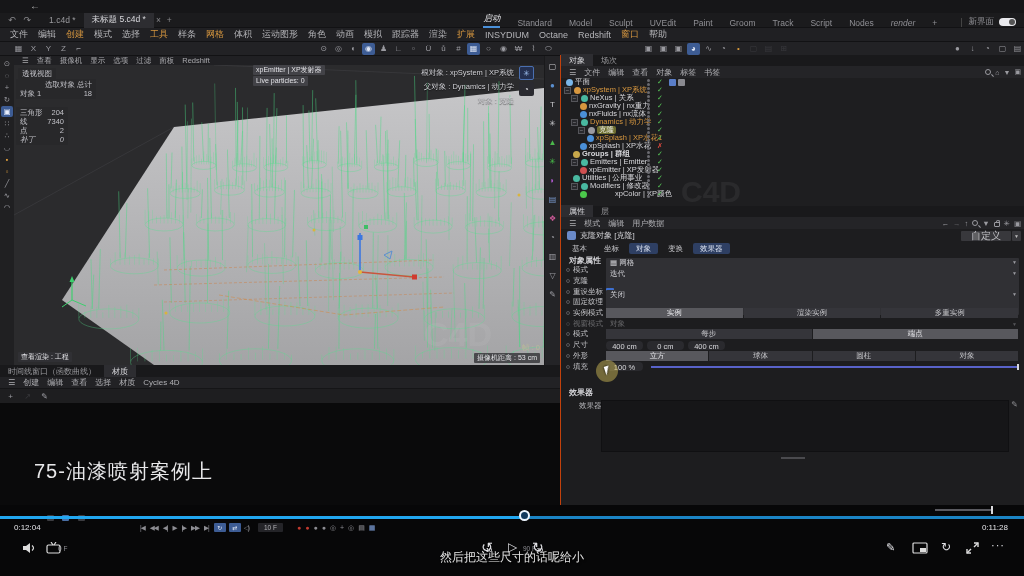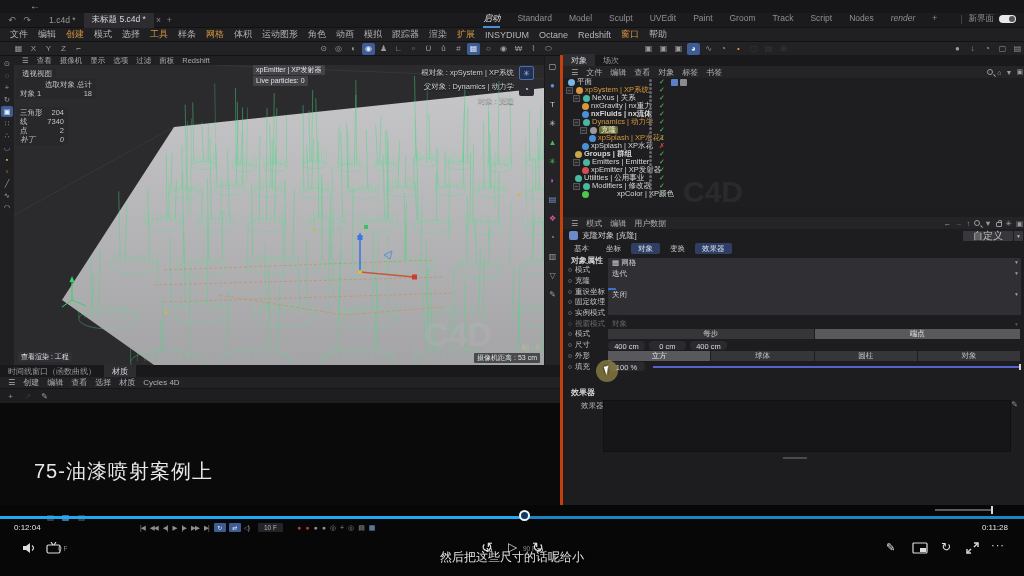--- a/index.html
+++ b/index.html
@@ -9,21 +9,21 @@
   .row{display:flex;align-items:center;}
   
   #titlebar{left:0;top:0;width:1024px;height:13px;background:#161618;}
   #back-arrow{position:absolute;left:30px;top:0px;font-size:10px;color:#bbb;}
   #tabrow{left:0;top:13px;width:1024px;height:15px;background:#1b1b1d;border-bottom:1px solid #121214;display:flex;align-items:center;font-size:8.5px;}
   .hist-ico{color:#8a8a8e;margin-left:8px;font-size:9px;}
   .doc-tab{padding:1px 8px;color:#9a9a9e;height:15px;display:flex;align-items:center;}
   .doc-tab.active{background:#2d2d31;color:#d8d8dc;}
   .tab-x{color:#8a8a8e;margin-left:2px;}
   .tab-add{color:#8a8a8e;margin-left:6px;}
-  #ws-tabs{display:flex;margin-left:auto;align-items:flex-start;}
+  #ws-tabs{display:flex;margin-left:auto;align-items:flex-end;}
   .ws-tab{color:#8f8f94;margin-right:17px;font-size:8.5px;}
   .ws-tab.active{color:#e8e8ec;font-style:italic;border-bottom:2px solid #4a90d9;padding-bottom:1px;}
   .ws-tab.italic{font-style:italic;}
   #newui-wrap{display:flex;align-items:center;margin-right:8px;}
   #newui-sep{color:#555;margin:0 6px;}
   #newui-toggle{width:17px;height:8px;border-radius:5px;background:#e8e8ec;margin-left:5px;position:relative;}
   #newui-toggle::after{content:"";position:absolute;right:1px;top:1px;width:6px;height:6px;border-radius:50%;background:#555;}
   #menubar{left:0;top:28px;width:1024px;height:14px;background:#202023;border-bottom:1px solid #121214;display:flex;align-items:center;font-size:9px;}
   .menu-item{margin-left:10px;color:#b4b4b8;white-space:nowrap;}
   .menu-item.hl{color:#d7973f;}
@@ -46,21 +46,21 @@
   .hudbox{background:rgba(38,38,42,.65);padding:1px 4px;border-radius:1px;}
   .ovl-line{position:absolute;right:30px;color:#cfcfd4;font-size:7.5px;text-align:right;white-space:nowrap;text-shadow:0 1px 1px rgba(0,0,0,.6);}
   .ovl-ico{position:absolute;width:15px;height:14px;border-radius:2px;display:flex;align-items:center;justify-content:center;font-size:8px;}
   
   #mat-tabs{left:0;top:365px;width:560px;height:12px;background:#19191b;display:flex;align-items:flex-end;font-size:8px;}
   .mtab{padding:1px 8px;color:#9a9a9e;height:12px;display:flex;align-items:center;}
   .mtab.active{background:#2d2d31;color:#d8d8dc;}
   #mat-menu{left:0;top:377px;width:560px;height:12px;background:#222225;display:flex;align-items:center;font-size:8px;color:#b0b0b4;border-bottom:1px solid #151517;}
   #mat-icons{left:0;top:389px;width:560px;height:14px;background:#1e1e20;display:flex;align-items:center;font-size:9px;}
   
-  #right-panel{left:560px;top:55px;width:464px;height:450px;background:#1d1d1f;border-left:3px solid #c2410c;}
+  #right-panel{left:560px;top:55px;width:464px;height:450px;background:#1d1d1f;border-left:1px solid #c2410c;}
   #om-tabs{position:absolute;left:0;top:0;width:464px;height:11px;background:#19191b;display:flex;align-items:flex-end;font-size:8px;}
   #om-menu{position:absolute;left:0;top:11px;width:464px;height:12px;background:#242427;display:flex;align-items:center;font-size:8px;color:#b0b0b4;}
   .omm{margin-left:8px;}
   #om-right-icons{margin-left:auto;margin-right:4px;display:flex;align-items:center;gap:4px;color:#9a9aa0;font-size:7px;}
   #om-tree{position:absolute;left:0;top:23px;width:464px;height:128px;background:#1e1e20;overflow:hidden;}
   .trow{position:relative;height:8px;display:flex;align-items:center;font-size:7.5px;white-space:nowrap;}
   .texp{width:7px;height:7px;border:1px solid #55555a;color:#9a9aa0;font-size:6px;line-height:5px;text-align:center;margin-right:1px;background:#2a2a2e;}
   .ticon{width:7px;height:7px;border-radius:50%;margin:0 2px;}
   .tlabel{line-height:8px;}
   .tdots{position:absolute;left:86px;display:flex;flex-direction:column;gap:1px;}
@@ -1121,21 +1121,21 @@
           <span class="tlabel" style="color: rgb(216, 216, 220);">nxGravity | nx重力</span>
           <span class="tdots">
             <i></i>
             <i></i>
           </span>
           <span class="tcheck" style="color: rgb(88, 200, 88);">✓</span>
         </div>
         <div class="trow">
           <span style="width: 17px; flex: 0 0 auto;"></span>
           <span class="ticon" style="background: rgb(74, 144, 217);"></span>
-          <span class="tlabel" style="color: rgb(216, 216, 220); font-weight: bold;">nxFluids | nx流体</span>
+          <span class="tlabel" style="color: rgb(216, 216, 220);">nxFluids | nx流体</span>
           <span class="tdots">
             <i></i>
             <i></i>
           </span>
           <span class="tcheck" style="color: rgb(88, 200, 88);">✓</span>
         </div>
         <div class="trow">
           <span style="width: 10px; flex: 0 0 auto;"></span>
           <span class="texp">−</span>
           <span class="ticon" style="background: rgb(73, 184, 160);"></span>
@@ -1232,20 +1232,24 @@
         <div class="trow">
           <span style="width: 17px; flex: 0 0 auto;"></span>
           <span class="ticon" style="background: rgb(75, 200, 75);"></span>
           <span class="tlabel" style="color: rgb(216, 216, 220); margin-left: 26px;">xpColor | XP颜色</span>
           <span class="tdots">
             <i></i>
             <i></i>
           </span>
           <span class="tcheck" style="color: rgb(88, 200, 88);">✓</span>
         </div>
+      </div>
+    <div id="attr-tabs">
+        <span class="mtab active">属性</span>
+        <span class="mtab">层</span>
       </div>
     <div id="attr-menu">
         <span class="omm">☰</span>
         <span class="omm">模式</span>
         <span class="omm">编辑</span>
         <span class="omm">用户数据</span>
         <span id="attr-nav">
           <span>←</span>
           <span class="dim">→</span>
           <span>↑</span>
@@ -1295,20 +1299,25 @@
         <div class="arow">
           <span class="adot"></span>
           <span class="alabel">固定纹理</span>
           <div class="actl">
             <span class="dropfield">关闭<span class="dd">▼</span></span>
           </div>
         </div>
         <div class="arow">
           <span class="adot"></span>
           <span class="alabel">实例模式</span>
+          <div class="actl">
+            <span class="segbtn active">实例</span>
+            <span class="segbtn">渲染实例</span>
+            <span class="segbtn">多重实例</span>
+          </div>
         </div>
         <div class="arow dim">
           <span class="adot"></span>
           <span class="alabel">视窗模式</span>
           <div class="actl">
             <span style="padding-left: 4px;">对象</span>
             <span style="position: absolute; right: 2px; font-size: 5px; color: rgb(154, 154, 160);">▼</span>
           </div>
         </div>
         <div class="arow">

